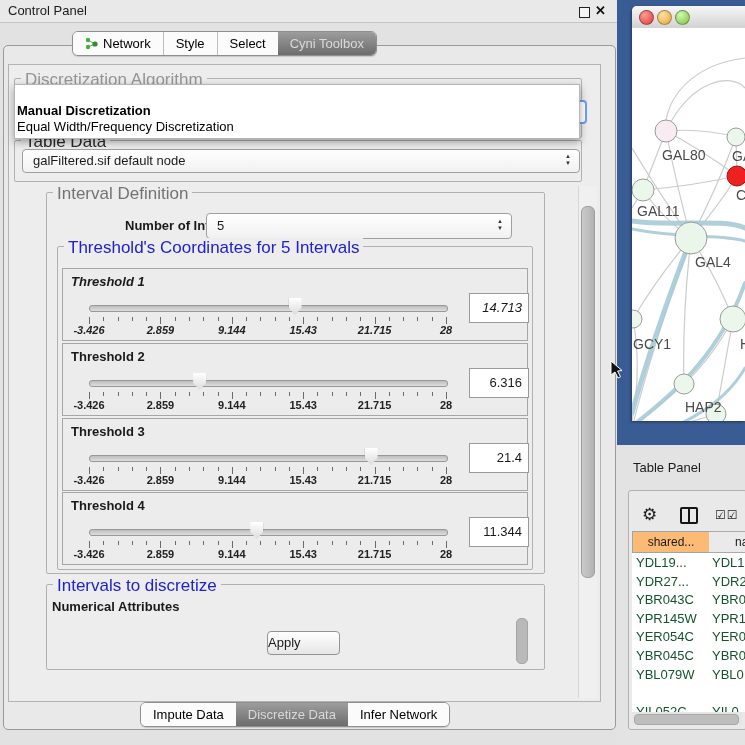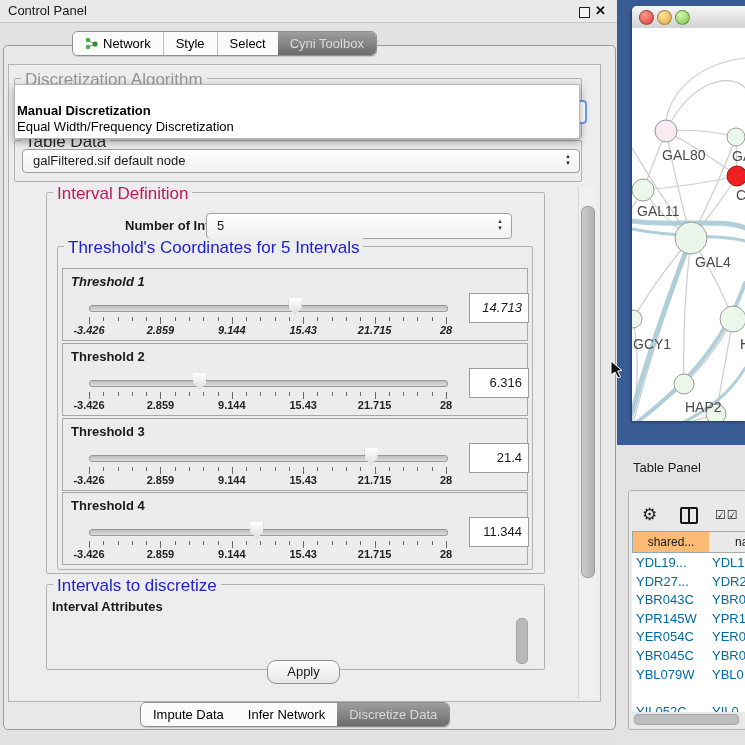--- a/index.html
+++ b/index.html
@@ -25,21 +25,21 @@
        background:#fbfbfb;border-left:1px solid #bdbdbd;cursor:default;white-space:nowrap;}
   .tab:first-child{border-left:none;}
   .tab.sel{background:linear-gradient(#9d9d9d,#6c6c6c);color:#d9d9d9;border-left:none;}
   .tab.aftersel{border-left:none;}
   #top-tabs{left:72px;top:31px;}
   #bottom-tabs{left:140px;top:702px;}
 
   
   .group{position:absolute;border:1px solid #b1b1b1;border-radius:2px;}
   .group-label{position:absolute;top:-9px;left:6px;background:#ededed;padding:0 4px;font-size:17px;}
-  .lbl-green{color:#be185d;}
+  .lbl-green{color:#737373;}
   .lbl-blue{color:#2121cd;}
   .lbl-gray{color:#959595;}
   .lbl-dark{color:#2a2a2a;}
 
   
   .combo{position:absolute;background:linear-gradient(#ffffff,#f1f1f1);border:1px solid #9f9f9f;
          border-radius:4px;font-size:13px;}
   .combo .val{position:absolute;left:10px;top:3px;white-space:nowrap;}
   .combo .stepper{position:absolute;right:8px;top:3px;font-size:6px;line-height:7px;color:#333;text-align:center;}
 
@@ -70,22 +70,22 @@
   
   #attr-list{left:52px;top:615px;width:477px;height:49px;background:#fff;overflow:hidden;}
   #attr-list .row{padding-left:13px;height:16px;line-height:16px;font-size:13px;color:#111;white-space:nowrap;}
   #attr-scroll-thumb{left:516px;top:618px;width:10px;height:44px;border-radius:5px;background:#b9b9b9;border:1px solid #a5a5a5;}
 
   
   #main-scroll-track{left:578px;top:186px;width:18px;height:512px;background:#f0f0f0;border-left:1px solid #d6d6d6;}
   #main-scroll-thumb{left:581px;top:206px;width:12px;height:370px;border-radius:6px;
                      background:linear-gradient(90deg,#cacaca,#b2b2b2);border:1px solid #9e9e9e;}
 
-  #apply-btn{left:267px;top:660px;width:71px;height:22px;background:linear-gradient(#ffffff,#e6e6e6);
-             border:1px solid #939393;border-radius:9px;font-size:13px;text-align:center;line-height:22px;}
+  #apply-btn{left:267px;top:631px;width:71px;height:22px;background:linear-gradient(#ffffff,#e6e6e6);
+             border:1px solid #939393;border-radius:4px;font-size:13px;line-height:22px;}
 
   
   #net-backdrop{left:617px;top:0;width:128px;height:445px;background:#3a5c94;}
   #mac-window{left:632px;top:6px;width:113px;height:415px;border-top-left-radius:5px;overflow:hidden;
               background:#fff;box-shadow:-1px 1px 3px rgba(0,0,0,.4);}
   #mac-titlebar{position:absolute;left:0;top:0;width:100%;height:22px;
                 background:linear-gradient(#f7f7f7,#d2d2d2);border-bottom:1px solid #9b9b9b;}
   .light{position:absolute;top:4px;width:13px;height:13px;border-radius:50%;border:1px solid rgba(0,0,0,.3);}
   #light-red{left:7px;background:radial-gradient(circle at 35% 30%,#ff9a93,#dd3c36);}
   #light-yellow{left:25px;background:radial-gradient(circle at 35% 30%,#ffe2a0,#e5a33a);}
@@ -97,21 +97,21 @@
   #table-inner{left:628px;top:490px;width:117px;height:238px;background:#e9e9e9;
                border:1px solid #b0b0b0;border-radius:3px;}
   #gear-icon{left:642px;top:504px;font-size:17px;color:#1c1c1c;}
   #split-icon{left:680px;top:507px;width:14px;height:13px;border:2px solid #151515;border-radius:2px;}
   #split-icon i{position:absolute;left:6px;top:0;width:2px;height:13px;background:#151515;}
   #check-icons{left:715px;top:508px;font-size:12px;color:#222;letter-spacing:1px;}
   .hdr-cell{position:absolute;top:531px;height:20px;font-size:12px;line-height:20px;overflow:hidden;white-space:nowrap;}
   #hdr-shared{left:632px;width:76px;background:#fdba74;border:1px solid #90aab2;text-align:center;}
   #hdr-name{left:709px;width:36px;background:#eaeaea;border-top:1px solid #aaa;border-bottom:1px solid #aaa;padding-left:26px;}
   #table-body{left:632px;top:553px;width:113px;height:159px;background:#fff;overflow:hidden;}
-  .trow{position:absolute;height:18px;width:113px;font-size:13px;color:#0369a1;}
+  .trow{position:absolute;height:18px;width:113px;font-size:13px;color:#14532d;}
   .trow .c1{position:absolute;left:4px;white-space:nowrap;}
   .trow .c2{position:absolute;left:80px;white-space:nowrap;}
   #hscroll-track{left:632px;top:712px;width:110px;height:13px;background:#e6e6e6;}
   #hscroll-thumb{left:634px;top:714px;width:103px;height:9px;border-radius:4px;background:#bdbdbd;border:1px solid #a8a8a8;}
 
   #cursor{left:610px;top:360px;z-index:100;}
 </style>
 </head>
 <body>
 
@@ -347,36 +347,36 @@
           <b style="left: 285.6px;">21.715</b>
           <b style="left: 357px;">28</b>
         </div>
         <div class="th-value">11.344</div>
       </div>
     </div>
 
   <div class="group" style="left:46px;top:584px;width:497px;height:84px;">
     <span class="group-label lbl-blue">Intervals to discretize</span>
   </div>
-  <div class="abs" style="left:52px;top:599px;font-weight:bold;">Interval Attributes</div>
+  <div class="abs" style="left:52px;top:599px;font-weight:bold;">Numerical Attributes</div>
   <div id="attr-scroll-thumb" class="abs"></div>
 
   <div id="main-scroll-track" class="abs"></div>
   <div id="main-scroll-thumb" class="abs"></div>
 
   <div id="apply-btn" class="abs">Apply</div>
   <div id="bottom-tabs" class="abs tabstrip">
       <div class="tab">
         <span>Impute Data</span>
       </div>
+      <div class="tab sel">
+        <span>Discretize Data</span>
+      </div>
       <div class="tab aftersel">
         <span>Infer Network</span>
-      </div>
-      <div class="tab sel">
-        <span>Discretize Data</span>
       </div>
     </div>
 
   <div id="net-backdrop" class="abs"></div>
   <div id="mac-window" class="abs">
     <div id="mac-titlebar">
       <span id="light-red" class="light"></span>
       <span id="light-yellow" class="light"></span>
       <span id="light-green" class="light"></span>
     </div>

